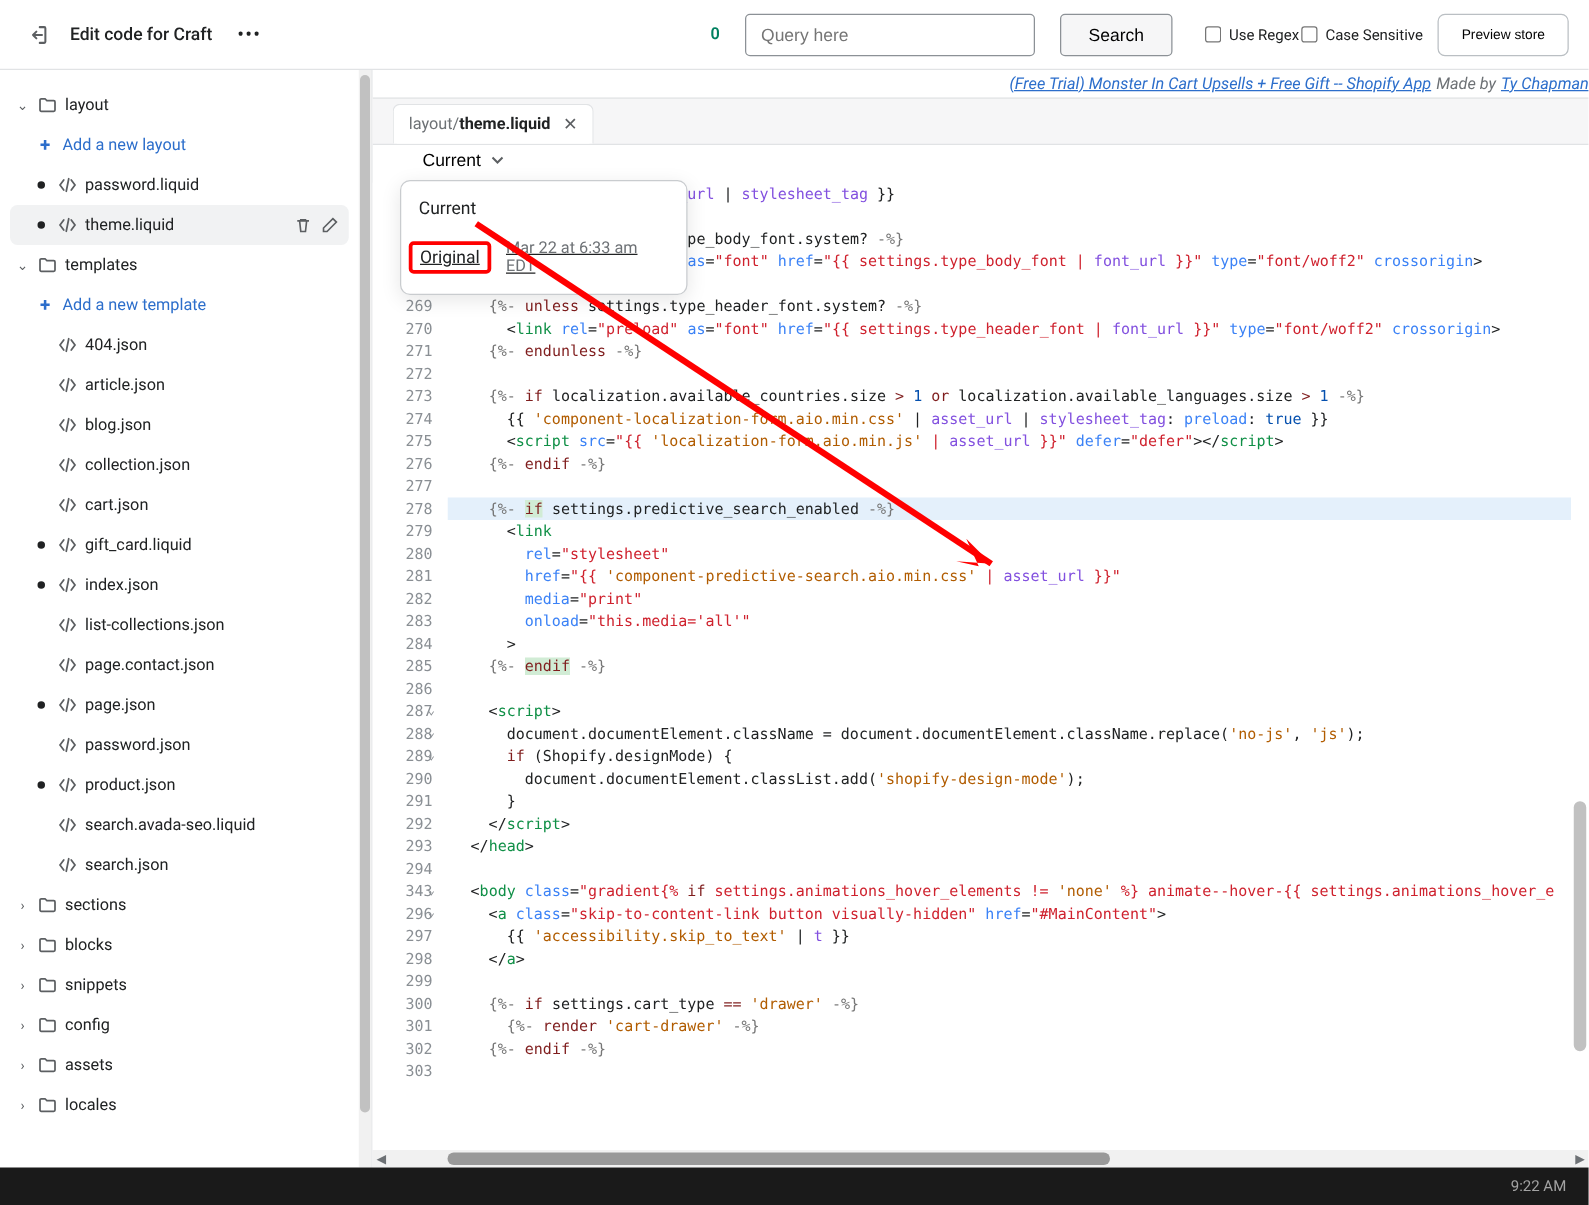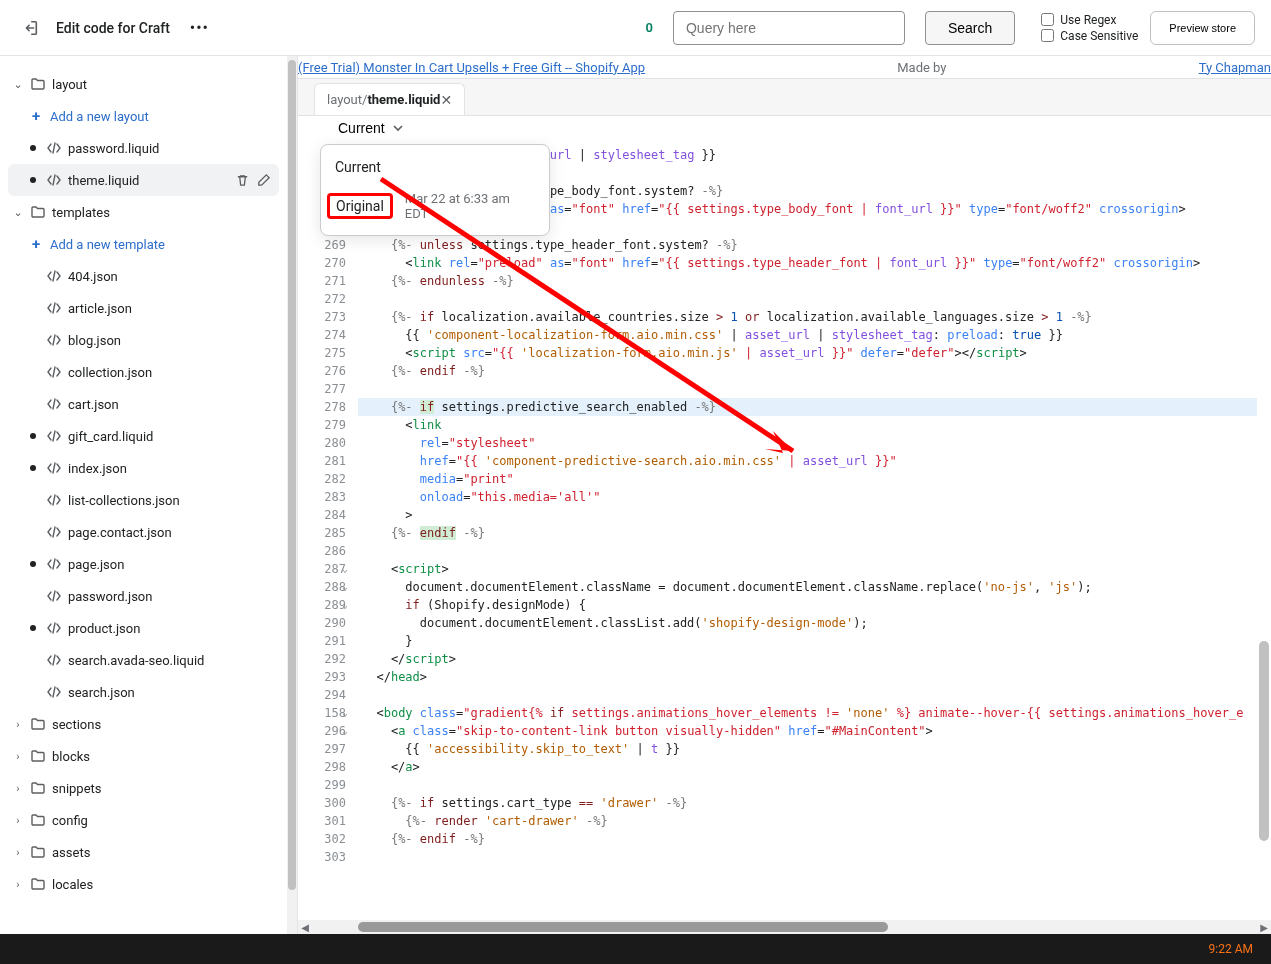--- a/index.html
+++ b/index.html
@@ -7,21 +7,21 @@
 
 
 .header { height: 56px; display: flex; align-items: center; padding: 0 16px; border-bottom: 1px solid #e1e3e5; gap: 12px; }
 .back-btn { width: 28px; height: 28px; border: none; background: none; cursor: pointer; display: flex; align-items: center; justify-content: center; font-size: 18px; }
 .page-title { font-size: 14px; font-weight: 500; }
 .menu-dots { margin-left: 8px; cursor: pointer; font-size: 16px; letter-spacing: 1px; }
 .header-spacer { flex: 1; }
 .zero-badge { color: #008060; font-weight: 600; margin-right: 8px; font-size: 13px; }
 .query-input { width: 232px; height: 34px; border: 1px solid #8c9196; border-radius: 4px; padding: 0 12px; font-size: 14px; }
 .search-btn { height: 34px; padding: 0 22px; border: 1px solid #8c9196; border-radius: 4px; background: #f6f6f7; font-size: 14px; cursor: pointer; margin-left: 8px; }
-.checkboxes { margin-left: 14px; display: flex; flex-direction: column; gap: 2px; font-size: 12px; }
+.checkboxes { margin-left: 14px; display: flex; flex-direction: row; gap: 2px; font-size: 12px; }
 .checkboxes label { display: flex; align-items: center; gap: 6px; }
 .preview-btn { height: 34px; padding: 0 18px; border: 1px solid #babfc3; border-radius: 6px; background: #fff; font-size: 11px; cursor: pointer; margin-left: auto; }
 
 
 .main { display: flex; height: calc(964px - 56px - 30px); }
 
 
 .sidebar-wrap { width: 298px; display: flex; border-right: 1px solid #e1e3e5; }
 .sidebar { flex: 1; padding: 12px 8px 0 8px; overflow-y: auto; }
 .sidebar-scroll { width: 10px; background: #f1f1f1; position: relative; }
@@ -37,41 +37,41 @@
 .plus-icon { color: #2c6ecb; font-weight: bold; font-size: 15px; }
 .tree-label { flex: 1; font-size: 13px; }
 .tree-row.link .tree-label { color: #2c6ecb; }
 .dot { width: 6px; height: 6px; background: #202223; border-radius: 50%; margin-left: 2px; margin-right: 4px; }
 .dot-spacer { width: 12px; }
 .row-actions { display: none; gap: 6px; margin-right: 4px; color: #5c5f62; }
 .tree-row.active .row-actions { display: flex; }
 
 
 .content { flex: 1; display: flex; flex-direction: column; overflow: hidden; }
-.promo-bar { height: 22px; display: flex; align-items: center; justify-content: space-between; font-size: 13px; gap: 4px; }
+.promo-bar { height: 22px; display: flex; align-items: center; justify-content: flex-end; font-size: 13px; gap: 4px; font-style: italic; }
 .promo-bar a { color: #2c6ecb; text-decoration: underline; }
 .promo-bar .made { color: #6d7175; }
 .tab-bar { height: 38px; background: #f6f6f7; border-top: 1px solid #e1e3e5; border-bottom: 1px solid #e1e3e5; display: flex; align-items: stretch; padding-left: 16px; }
-.tab { display: flex; align-items: center; background: #fff; border: 1px solid #e1e3e5; border-bottom: none; border-top-left-radius: 6px; border-top-right-radius: 6px; padding: 0 12px; font-size: 13px; gap: 0; margin-top: 4px; }
+.tab { display: flex; align-items: center; background: #fff; border: 1px solid #e1e3e5; border-bottom: none; border-top-left-radius: 6px; border-top-right-radius: 6px; padding: 0 12px; font-size: 13px; gap: 10px; margin-top: 4px; }
 .tab .close { cursor: pointer; font-size: 14px; color: #5c5f62; }
 
 .toolbar { display: flex; align-items: center; padding: 12px 20px 8px 20px; gap: 12px; }
 .recent-dot { width: 8px; height: 8px; background: #202223; border-radius: 50%; }
 .recent-title { font-size: 15px; font-weight: 600; }
 .toolbar-right { margin-left: auto; display: flex; gap: 12px; }
 .format-group { display: flex; }
 .format-btn { height: 32px; padding: 0 14px; border: 1px solid #c9cccf; border-radius: 6px 0 0 6px; background: #fff; font-size: 13px; color: #8c9196; cursor: not-allowed; }
 .format-caret { height: 32px; width: 28px; border: 1px solid #c9cccf; border-left: none; border-radius: 0 6px 6px 0; background: #fff; color: #5c5f62; cursor: pointer; display:flex; align-items:center; justify-content:center; }
 .save-btn { height: 32px; padding: 0 18px; border: none; border-radius: 6px; background: #bbbdbf; color: #fff; font-size: 13px; cursor: not-allowed; }
 
 .dropdown-row { padding: 0 20px 6px 40px; position: relative; }
 .dropdown-btn { display: inline-flex; align-items: center; gap: 8px; font-size: 14px; cursor: pointer; background: none; border: none; padding: 4px 0; }
 .dropdown-menu { position: absolute; top: 28px; left: 22px; width: 230px; background: #fff; border: 1px solid #c9cccf; border-radius: 8px; box-shadow: 0 4px 16px rgba(0,0,0,0.1); z-index: 10; padding: 6px 0; }
 .dropdown-item { padding: 8px 14px; font-size: 14px; cursor: pointer; display: flex; align-items: center; gap: 12px; }
-.dropdown-item.highlight { position: relative; }
+.dropdown-item.highlight { position: relative; text-decoration: underline; }
 .dropdown-item.highlight .orig-box { border: 3px solid #ff0000; border-radius: 4px; padding: 2px 6px; margin-left: -8px; }
 .dropdown-date { color: #6d7175; font-size: 13px; }
 
 
 .editor-area { flex: 1; display: flex; overflow: hidden; position: relative; background: #fff; font-family: Menlo, Consolas, monospace; font-size: 12px; line-height: 18px; }
 .gutter { width: 60px; background: #fff; color: #8a8f94; text-align: right; padding-right: 12px; user-select: none; padding-top: 0; }
 .gutter div { height: 18px; }
 .gutter .fold { position: relative; }
 .gutter .fold::after { content: '⌄'; position: absolute; right: -2px; font-size: 10px; color: #8a8f94; }
 .code { flex: 1; overflow: hidden; position: relative; white-space: pre; }
@@ -93,21 +93,21 @@
 .c-str2 { color: #cf222e; }
 .c-filter { color: #8250df; }
 .c-bool { color: #0550ae; }
 .c-num { color: #0550ae; }
 .c-hl-kw { background: #d1ecd5; }
 
 
 .red-arrow { position: absolute; top: 25px; left: 75px; width: 445px; height: 300px; pointer-events: none; z-index: 20; }
 
 
-.taskbar { position: absolute; bottom: 0; left: 0; right: 0; height: 30px; background: #1a1a1a; display: flex; align-items: center; justify-content: flex-end; padding-right: 18px; color: #f97316; font-size: 12px; }
+.taskbar { position: absolute; bottom: 0; left: 0; right: 0; height: 30px; background: #1a1a1a; display: flex; align-items: center; justify-content: flex-end; padding-right: 18px; color: #a3a3a3; font-size: 12px; }
 
 svg { display: block; }
 </style>
 </head>
 <body>
 
 <div class="header">
   <button class="back-btn">
     <svg width="18" height="18" viewBox="0 0 20 20">
         <path d="M12 3h4a1 1 0 011 1v12a1 1 0 01-1 1h-4M9 7l-3 3 3 3M6 10h8" fill="none" stroke="#5c5f62" stroke-width="1.8" stroke-linecap="round" stroke-linejoin="round"></path>
@@ -439,21 +439,21 @@
           <div>285</div>
           <div>286</div>
           <div class="fold">287</div>
           <div class="fold">288</div>
           <div class="fold">289</div>
           <div>290</div>
           <div>291</div>
           <div>292</div>
           <div>293</div>
           <div>294</div>
-          <div class="fold">158</div>
+          <div class="fold">343</div>
           <div class="fold">296</div>
           <div>297</div>
           <div>298</div>
           <div>299</div>
           <div>300</div>
           <div>301</div>
           <div>302</div>
           <div>303</div>
         </div>
       <div class="code" id="code"><div class="code-line">    {{ <span class="c-str">'base.css'</span> | <span class="c-filter">asset_url</span> | <span class="c-filter">stylesheet_tag</span> }}</div><div class="code-line">&nbsp;</div><div class="code-line">    <span class="c-delim">{%-</span> <span class="c-kw">unless</span> settings.type_body_font.system? <span class="c-delim">-%}</span></div><div class="code-line">      &lt;<span class="c-tag">link</span> <span class="c-attr">rel</span>=<span class="c-str2">"preload"</span> <span class="c-attr">as</span>=<span class="c-str2">"font"</span> <span class="c-attr">href</span>=<span class="c-str2">"{{ settings.type_body_font | <span class="c-filter">font_url</span> }}"</span> <span class="c-attr">type</span>=<span class="c-str2">"font/woff2"</span> <span class="c-attr">crossorigin</span>&gt;</div><div class="code-line">    <span class="c-delim">{%-</span> <span class="c-kw">endunless</span> <span class="c-delim">-%}</span></div><div class="code-line">    <span class="c-delim">{%-</span> <span class="c-kw">unless</span> settings.type_header_font.system? <span class="c-delim">-%}</span></div><div class="code-line">      &lt;<span class="c-tag">link</span> <span class="c-attr">rel</span>=<span class="c-str2">"preload"</span> <span class="c-attr">as</span>=<span class="c-str2">"font"</span> <span class="c-attr">href</span>=<span class="c-str2">"{{ settings.type_header_font | <span class="c-filter">font_url</span> }}"</span> <span class="c-attr">type</span>=<span class="c-str2">"font/woff2"</span> <span class="c-attr">crossorigin</span>&gt;</div><div class="code-line">    <span class="c-delim">{%-</span> <span class="c-kw">endunless</span> <span class="c-delim">-%}</span></div><div class="code-line">&nbsp;</div><div class="code-line">    <span class="c-delim">{%-</span> <span class="c-kw">if</span> localization.available_countries.size <span class="c-kw">&gt;</span> <span class="c-num">1</span> <span class="c-kw">or</span> localization.available_languages.size <span class="c-kw">&gt;</span> <span class="c-num">1</span> <span class="c-delim">-%}</span></div><div class="code-line">      {{ <span class="c-str">'component-localization-form.aio.min.css'</span> | <span class="c-filter">asset_url</span> | <span class="c-filter">stylesheet_tag</span>: <span class="c-attr">preload</span>: <span class="c-bool">true</span> }}</div><div class="code-line">      &lt;<span class="c-tag">script</span> <span class="c-attr">src</span>=<span class="c-str2">"{{ <span class="c-str">'localization-form.aio.min.js'</span> | <span class="c-filter">asset_url</span> }}"</span> <span class="c-attr">defer</span>=<span class="c-str2">"defer"</span>&gt;&lt;/<span class="c-tag">script</span>&gt;</div><div class="code-line">    <span class="c-delim">{%-</span> <span class="c-kw">endif</span> <span class="c-delim">-%}</span></div><div class="code-line">&nbsp;</div><div class="code-line hl">    <span class="c-delim">{%-</span> <span class="c-hl-kw c-kw">if</span> settings.predictive_search_enabled <span class="c-delim">-%}</span></div><div class="code-line">      &lt;<span class="c-tag">link</span></div><div class="code-line">        <span class="c-attr">rel</span>=<span class="c-str2">"stylesheet"</span></div><div class="code-line">        <span class="c-attr">href</span>=<span class="c-str2">"{{ <span class="c-str">'component-predictive-search.aio.min.css'</span> | <span class="c-filter">asset_url</span> }}"</span></div><div class="code-line">        <span class="c-attr">media</span>=<span class="c-str2">"print"</span></div><div class="code-line">        <span class="c-attr">onload</span>=<span class="c-str2">"this.media='all'"</span></div><div class="code-line">      &gt;</div><div class="code-line">    <span class="c-delim">{%-</span> <span class="c-hl-kw c-kw">endif</span> <span class="c-delim">-%}</span></div><div class="code-line">&nbsp;</div><div class="code-line">    &lt;<span class="c-tag">script</span>&gt;</div><div class="code-line">      document.documentElement.className = document.documentElement.className.replace(<span class="c-str">'no-js'</span>, <span class="c-str">'js'</span>);</div><div class="code-line">      <span class="c-kw">if</span> (Shopify.designMode) {</div><div class="code-line">        document.documentElement.classList.add(<span class="c-str">'shopify-design-mode'</span>);</div><div class="code-line">      }</div><div class="code-line">    &lt;/<span class="c-tag">script</span>&gt;</div><div class="code-line">  &lt;/<span class="c-tag">head</span>&gt;</div><div class="code-line">&nbsp;</div><div class="code-line">  &lt;<span class="c-tag">body</span> <span class="c-attr">class</span>=<span class="c-str2">"gradient{% <span class="c-kw">if</span> settings.animations_hover_elements != <span class="c-str">'none'</span> %} animate--hover-{{ settings.animations_hover_e</span></div><div class="code-line">    &lt;<span class="c-tag">a</span> <span class="c-attr">class</span>=<span class="c-str2">"skip-to-content-link button visually-hidden"</span> <span class="c-attr">href</span>=<span class="c-str2">"#MainContent"</span>&gt;</div><div class="code-line">      {{ <span class="c-str">'accessibility.skip_to_text'</span> | <span class="c-filter">t</span> }}</div><div class="code-line">    &lt;/<span class="c-tag">a</span>&gt;</div><div class="code-line">&nbsp;</div><div class="code-line">    <span class="c-delim">{%-</span> <span class="c-kw">if</span> settings.cart_type <span class="c-kw">==</span> <span class="c-str">'drawer'</span> <span class="c-delim">-%}</span></div><div class="code-line">      <span class="c-delim">{%-</span> <span class="c-kw">render</span> <span class="c-str">'cart-drawer'</span> <span class="c-delim">-%}</span></div><div class="code-line">    <span class="c-delim">{%-</span> <span class="c-kw">endif</span> <span class="c-delim">-%}</span></div><div class="code-line">&nbsp;</div></div>

